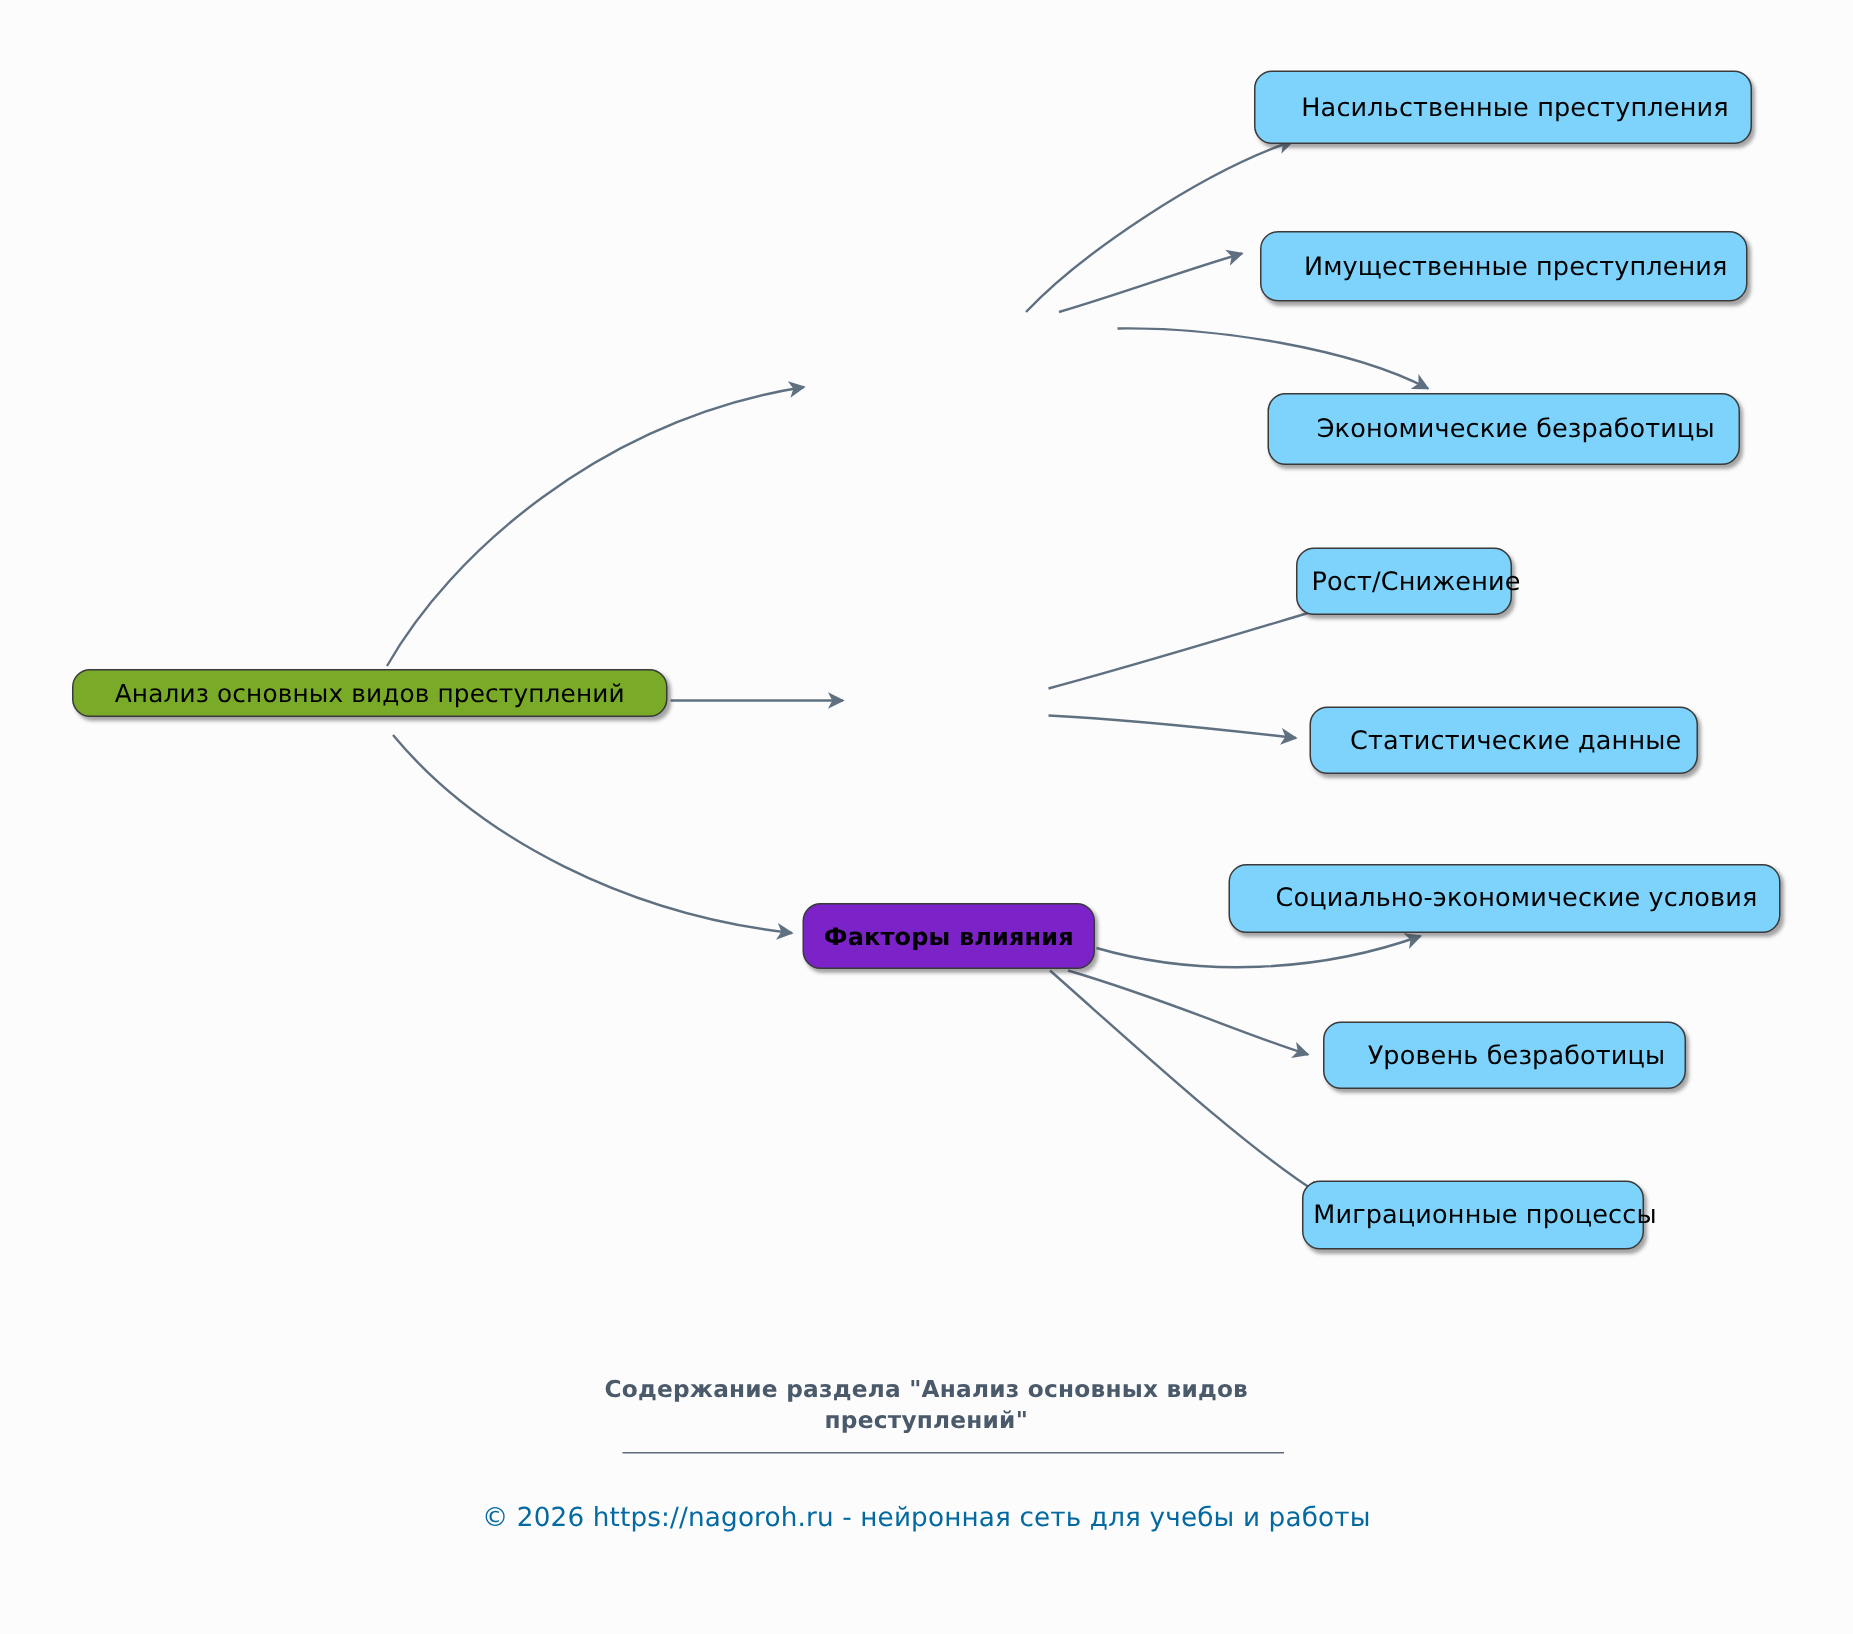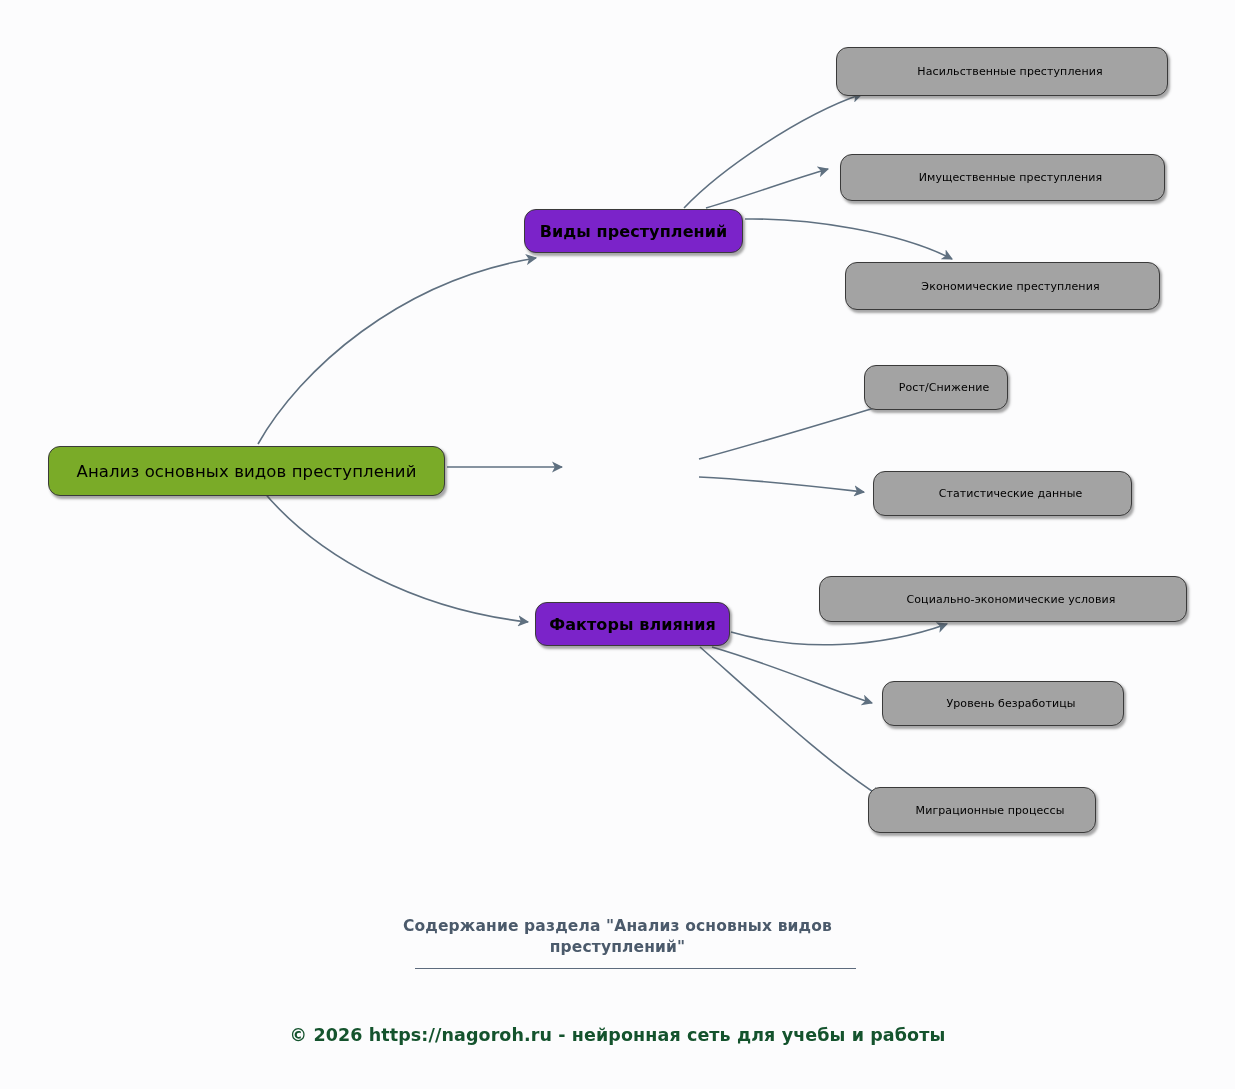--- a/index.html
+++ b/index.html
@@ -48,22 +48,22 @@
     font-weight: 400;
     letter-spacing: 0.1px;
   }
   .node-branch {
     background: #7b23c9;
     font-size: 16px;
     font-weight: 700;
     letter-spacing: 0.1px;
   }
   .node-leaf {
-    background: #a3a3a3;
-    font-size: 11px;
+    background: #7dd3fc;
+    font-size: 17px;
     font-weight: 400;
     letter-spacing: 0.1px;
     padding-left: 16px;
   }
   .footer {
     position: absolute;
     left: 0;
     width: 1235px;
     text-align: center;
   }
@@ -81,24 +81,24 @@
   }
   .footer-divider {
     position: absolute;
     left: 415px;
     top: 968px;
     width: 441px;
     height: 0;
     border-top: 1.6px solid #5d6b7d;
   }
   .footer-copy {
-    top: 1025px;
+    top: 1002px;
     font-size: 17.5px;
-    font-weight: 700;
-    color: #14532d;
+    font-weight: 400;
+    color: #0369a1;
     letter-spacing: 0.1px;
   }
 </style>
 </head>
 <body>
 
 <div id="canvas">
 
   <svg class="edges" viewBox="0 0 1235 1089" width="1235" height="1089" xmlns="http://www.w3.org/2000/svg">
     <defs>
@@ -117,38 +117,35 @@
 
       <path d="M 699 459 C 770 440 850 415 908 398"></path>
       <path d="M 699 477 C 760 480 820 487 864 492"></path>
 
       <path d="M 731 632 C 800 652 880 648 947 624"></path>
       <path d="M 712 647 C 780 667 830 690 872 703"></path>
       <path d="M 700 647 C 760 700 830 765 881 797"></path>
     </g>
   </svg>
 
-  <div class="node node-root" style="left:48px; top:446px; width:397px; height:50px;">
+  <div class="node node-root" style="left:48px; top:446px; width:397px; height:32px;">
     <span>Анализ основных видов преступлений</span>
   </div>
 
-  <div class="node node-branch" style="left:524px; top:209px; width:219px; height:44px;">
-    <span>Виды преступлений</span>
-  </div>
 
   <div class="node node-leaf" style="left:836px; top:47px; width:332px; height:49px;">
     <span>Насильственные преступления</span>
   </div>
 
   <div class="node node-leaf" style="left:840px; top:154px; width:325px; height:47px;">
     <span>Имущественные преступления</span>
   </div>
 
   <div class="node node-leaf" style="left:845px; top:262px; width:315px; height:48px;">
-    <span>Экономические преступления</span>
+    <span>Экономические безработицы</span>
   </div>
 
 
   <div class="node node-leaf" style="left:864px; top:365px; width:144px; height:45px;">
     <span>Рост/Снижение</span>
   </div>
 
   <div class="node node-leaf" style="left:873px; top:471px; width:259px; height:45px;">
     <span>Статистические данные</span>
   </div>

